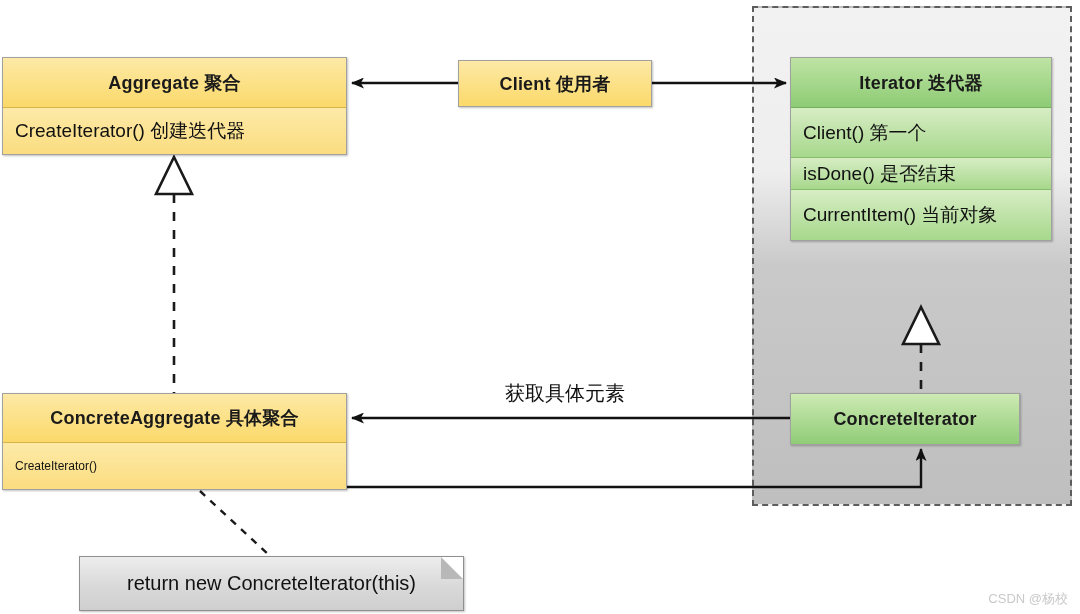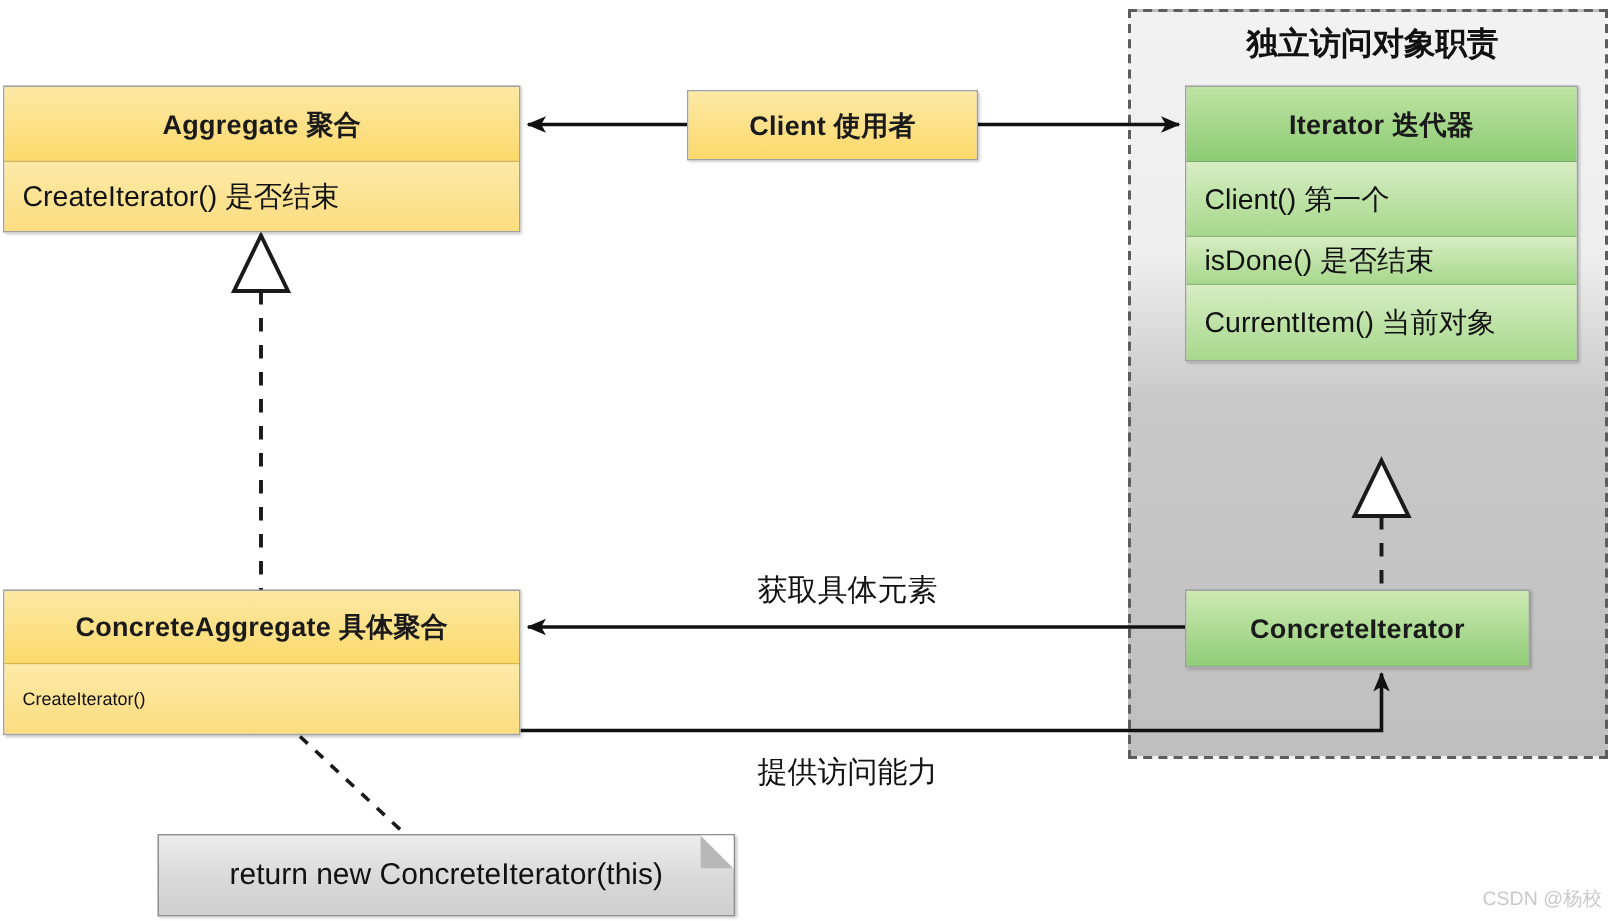--- a/index.html
+++ b/index.html
@@ -127,21 +127,20 @@
     pointer-events: none;
   }
 </style>
 </head>
 <body>
 
 <div id="canvas">
 
   <div id="responsibility-region" style="left:752px; top:6px; width:320px; height:500px;"></div>
 
-  <div id="region-title" style="left:800px; top:15px; width:230px; font-size:21px;">独立访问对象职责</div>
 
   <svg id="wires" viewBox="0 0 1080 614">
     <defs>
       <marker id="solid-arrow" markerWidth="13" markerHeight="11" refX="12" refY="5.5" orient="auto" markerUnits="userSpaceOnUse">
         <path d="M0,0 L13,5.5 L0,11 L3.2,5.5 Z" fill="#111111"></path>
       </marker>
     </defs>
 
     <g>
       <line x1="458" y1="83" x2="352" y2="83" stroke="#111111" stroke-width="2.4" marker-end="url(#solid-arrow)"></line>
@@ -169,21 +168,21 @@
       <path d="M347,487 L921,487 L921,449" fill="none" stroke="#111111" stroke-width="2.4" marker-end="url(#solid-arrow)"></path>
     </g>
 
     <g>
       <line x1="200" y1="491" x2="270" y2="556" stroke="#1a1a1a" stroke-width="2.4" stroke-dasharray="7,7"></line>
     </g>
   </svg>
 
   <div class="uml-box yellow" style="left:2px; top:57px; width:345px;">
     <div class="uml-row uml-title" style="height:50px; font-size:18px;">Aggregate 聚合</div>
-    <div class="uml-row uml-item" style="height:46px; font-size:19px;">CreateIterator()  是否结束</div>
+    <div class="uml-row uml-item" style="height:46px; font-size:19px;">CreateIterator()  创建迭代器</div>
   </div>
 
   <div class="uml-box yellow" style="left:458px; top:60px; width:194px;">
     <div class="uml-row uml-title" style="height:45px; font-size:18px; border-bottom:none;">Client 使用者</div>
   </div>
 
   <div class="uml-box green" style="left:790px; top:57px; width:262px;">
     <div class="uml-row uml-title" style="height:50px; font-size:18px;">Iterator 迭代器</div>
     <div class="uml-row uml-item" style="height:50px; font-size:19px;">Client() 第一个</div>
     <div class="uml-row uml-item" style="height:32px; font-size:19px;">isDone() 是否结束</div>
@@ -192,24 +191,23 @@
 
   <div class="uml-box yellow" style="left:2px; top:393px; width:345px;">
     <div class="uml-row uml-title" style="height:49px; font-size:18px;">ConcreteAggregate  具体聚合</div>
     <div class="uml-row uml-item" style="height:46px; font-size:12px;">CreateIterator()</div>
   </div>
 
   <div class="uml-box green solo" style="left:790px; top:393px; width:230px;">
     <div class="uml-row uml-title" style="height:50px; font-size:18px;">ConcreteIterator</div>
   </div>
 
-  <div id="note-box" style="left:79px; top:556px; width:385px; height:55px; font-size:20px;margin-left:26px;">
+  <div id="note-box" style="left:79px; top:556px; width:385px; height:55px; font-size:20px;">
     <span>return new ConcreteIterator(this)</span>
     <span id="note-fold" style="right:0; top:0;"></span>
   </div>
 
   <div class="edge-label" style="left:505px; top:380px; font-size:20px;">获取具体元素</div>
 
-  <div class="edge-label" style="left:505px; top:501px; font-size:20px;">提供访问能力</div>
 
   <div id="watermark" style="right:12px; bottom:6px; font-size:13px;">CSDN @杨校</div>
 
 </div>
 
 </body></html>

